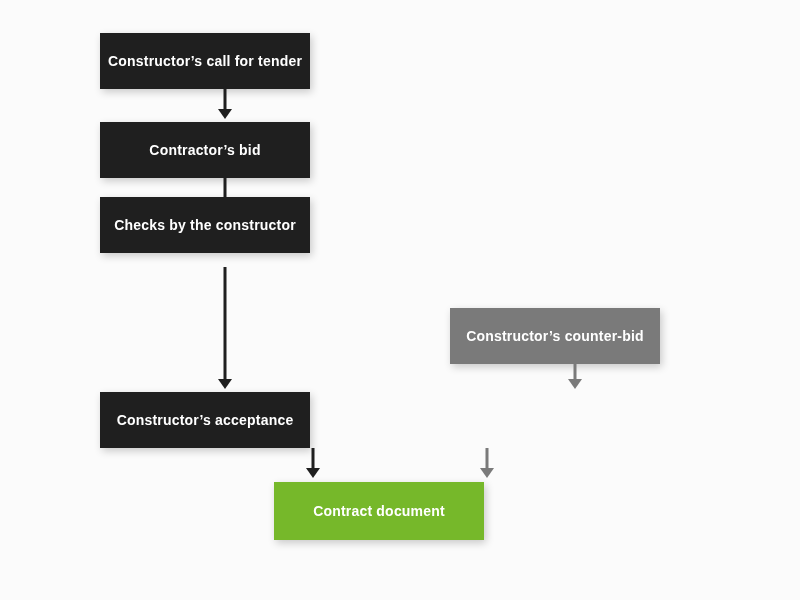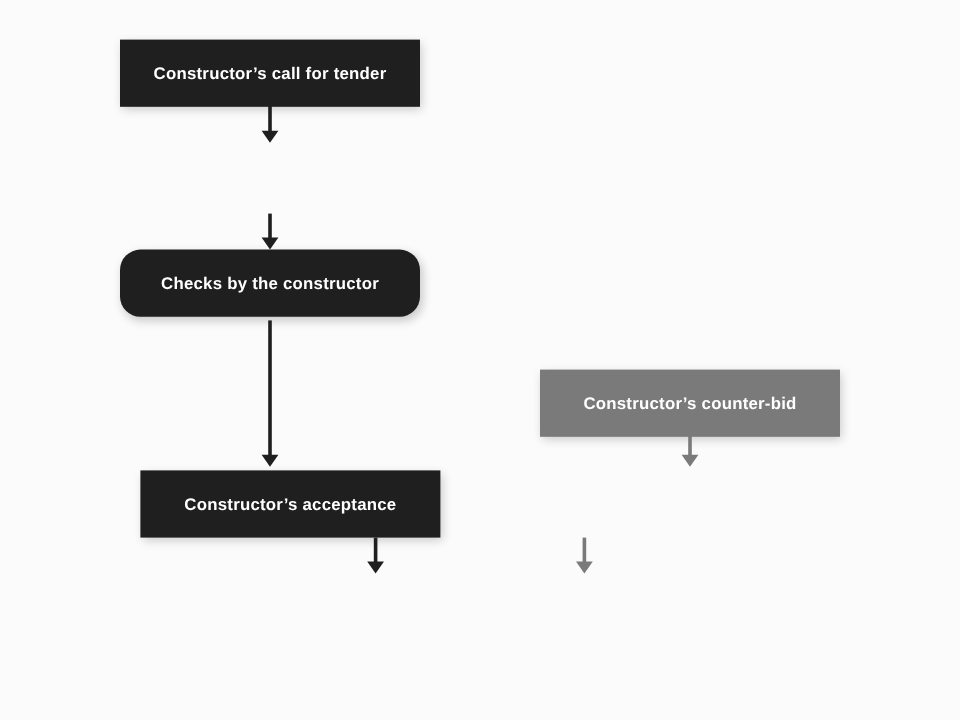--- a/index.html
+++ b/index.html
@@ -10,40 +10,40 @@
   }
   .canvas {
     position: relative;
     width: 800px;
     height: 600px;
     background: #fbfbfb;
     overflow: hidden;
   }
   .node {
     position: absolute;
-    width: 250px;
+    width: 210px;
     height: 56px;
     display: flex;
     align-items: center;
     justify-content: center;
     color: #ffffff;
     font-size: 14px;
     font-weight: bold;
     letter-spacing: 0.2px;
     box-shadow: 2px 3px 8px rgba(0,0,0,0.20);
     text-align: center;
   }
   .node-dark  { background: #1f1f1f; }
   .node-gray  { background: #7a7a7a; }
   .node-green { background: #76b82a; }
 
   #node-call-for-tender        { left: 100px; top: 33px; }
   #node-contractors-bid        { left: 100px; top: 122px; }
-  #node-checks                 { left: 100px; top: 208px; border-radius: 17px; }
-  #node-constructors-acceptance{ left: 100px; top: 392px; margin-left: 17px; }
+  #node-checks                 { left: 100px; top: 197px; }
+  #node-constructors-acceptance{ left: 100px; top: 392px; }
   #node-counter-bid            { left: 450px; top: 308px; }
   #node-contractors-acceptance { left: 450px; top: 392px; }
   #node-contract-document      { left: 274px; top: 482px; height: 58px; }
 
   .arrow {
     position: absolute;
     width: 14px;
   }
   .arrow .shaft {
     position: absolute;
@@ -84,20 +84,23 @@
 
   <div class="node node-dark" id="node-call-for-tender">
     <span>Constructor’s call for tender</span>
   </div>
 
   <div class="arrow arrow-dark" id="arrow-tender-to-bid">
     <div class="shaft"></div>
     <div class="head"></div>
   </div>
 
+  <div class="node node-dark" id="node-contractors-bid">
+    <span>Contractor’s bid</span>
+  </div>
 
   <div class="arrow arrow-dark" id="arrow-bid-to-checks">
     <div class="shaft"></div>
     <div class="head"></div>
   </div>
 
   <div class="node node-dark" id="node-checks">
     <span>Checks by the constructor</span>
   </div>
 
@@ -123,14 +126,17 @@
     <div class="shaft"></div>
     <div class="head"></div>
   </div>
 
 
   <div class="arrow arrow-gray" id="arrow-graccept-to-contract">
     <div class="shaft"></div>
     <div class="head"></div>
   </div>
 
+  <div class="node node-green" id="node-contract-document">
+    <span>Contract document</span>
+  </div>
 
 </div>
 
 </body></html>

